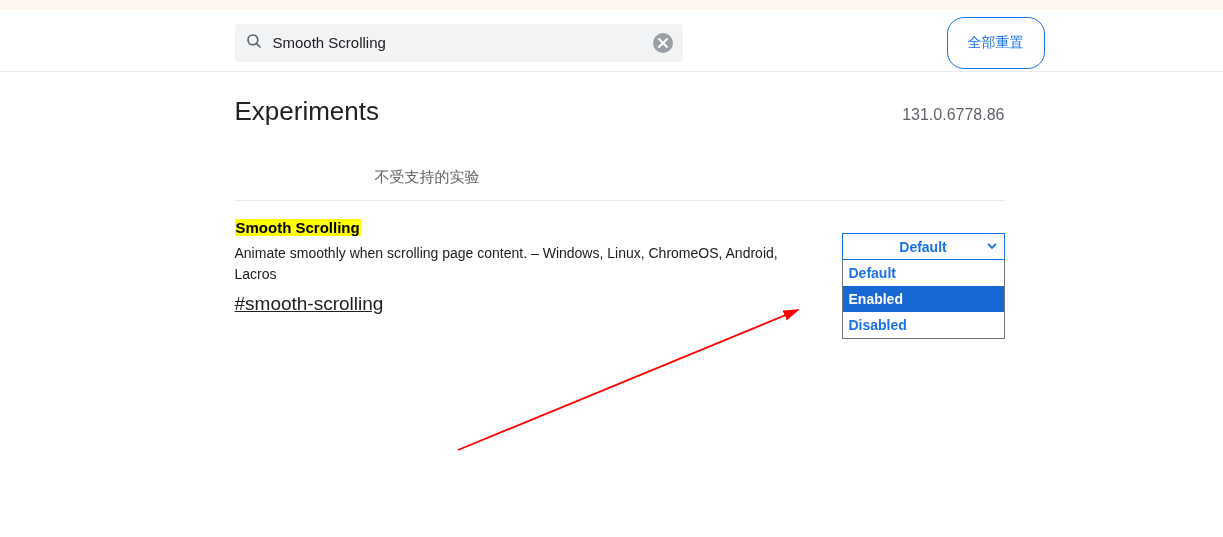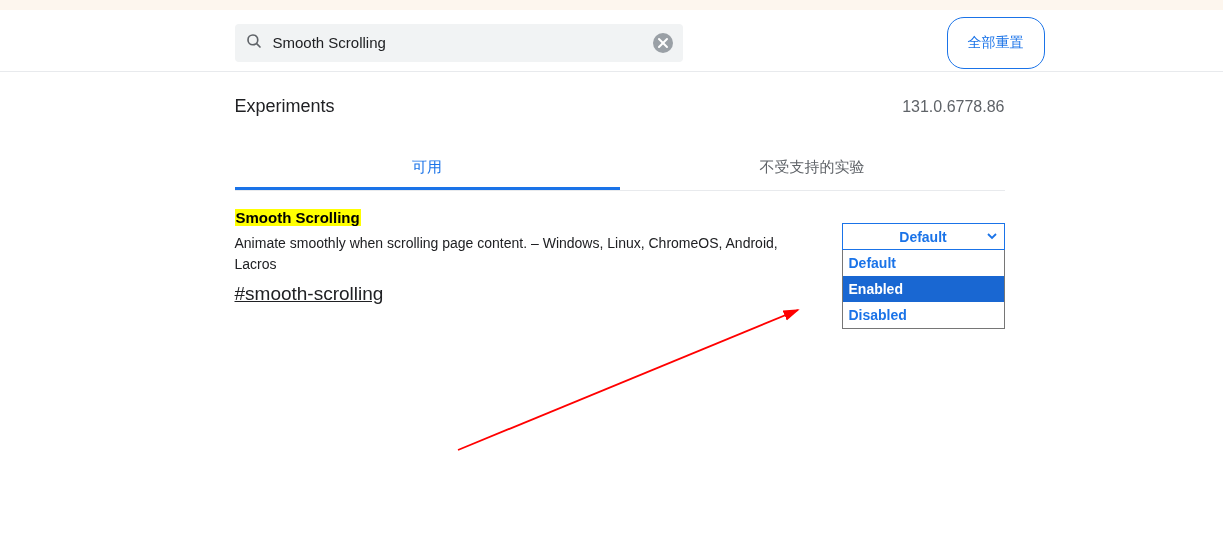--- a/index.html
+++ b/index.html
@@ -29,21 +29,21 @@
     height: 52px; padding: 0 20px; border: 1px solid #1a73e8; border-radius: 17px; background:#fff;
     color:#1a73e8; font-size:14px; display:flex; align-items:center; justify-content:center; cursor:pointer;
     position: relative; left: 40px;
   }
   .page {
     width: 770px; margin: 0 auto; position: relative; left: 8px;
   }
   .heading-row {
     display:flex; align-items:baseline; justify-content:space-between; padding-top: 24px;
   }
-  .heading { font-size: 18px; font-weight: 400; }
+  .heading { font-size: 26px; font-weight: 400; }
   .version { font-size: 16px; color: #5f6368; }
   .tabs {
     display:flex; margin-top: 30px; border-bottom: 1px solid #e8eaed; height: 44px;
   }
   .tab {
     flex: 0 0 50%; text-align:center; font-size:15px; line-height: 40px; cursor:pointer;
     color:#5f6368; 
   }
   .tab.active { color:#1a73e8; border-bottom: 3px solid #1a73e8; font-weight: 500;}
   .exp-row { display:flex; padding-top: 18px; gap: 20px; align-items:flex-start; }
@@ -92,21 +92,20 @@
   </div>
 </div>
 
 <div class="page">
   <div class="heading-row">
     <h1 class="heading">Experiments</h1>
     <div class="version">131.0.6778.86</div>
   </div>
 
   <div class="tabs">
-    <div class="tab active">可用</div>
     <div class="tab">不受支持的实验</div>
   </div>
 
   <div class="exp-row">
     <div class="exp-left">
       <div class="exp-title">
         <mark>Smooth Scrolling</mark>
       </div>
       <div class="exp-desc">Animate smoothly when scrolling page content. – Windows, Linux, ChromeOS, Android, Lacros</div>
       <a class="exp-hash">#smooth-scrolling</a>

